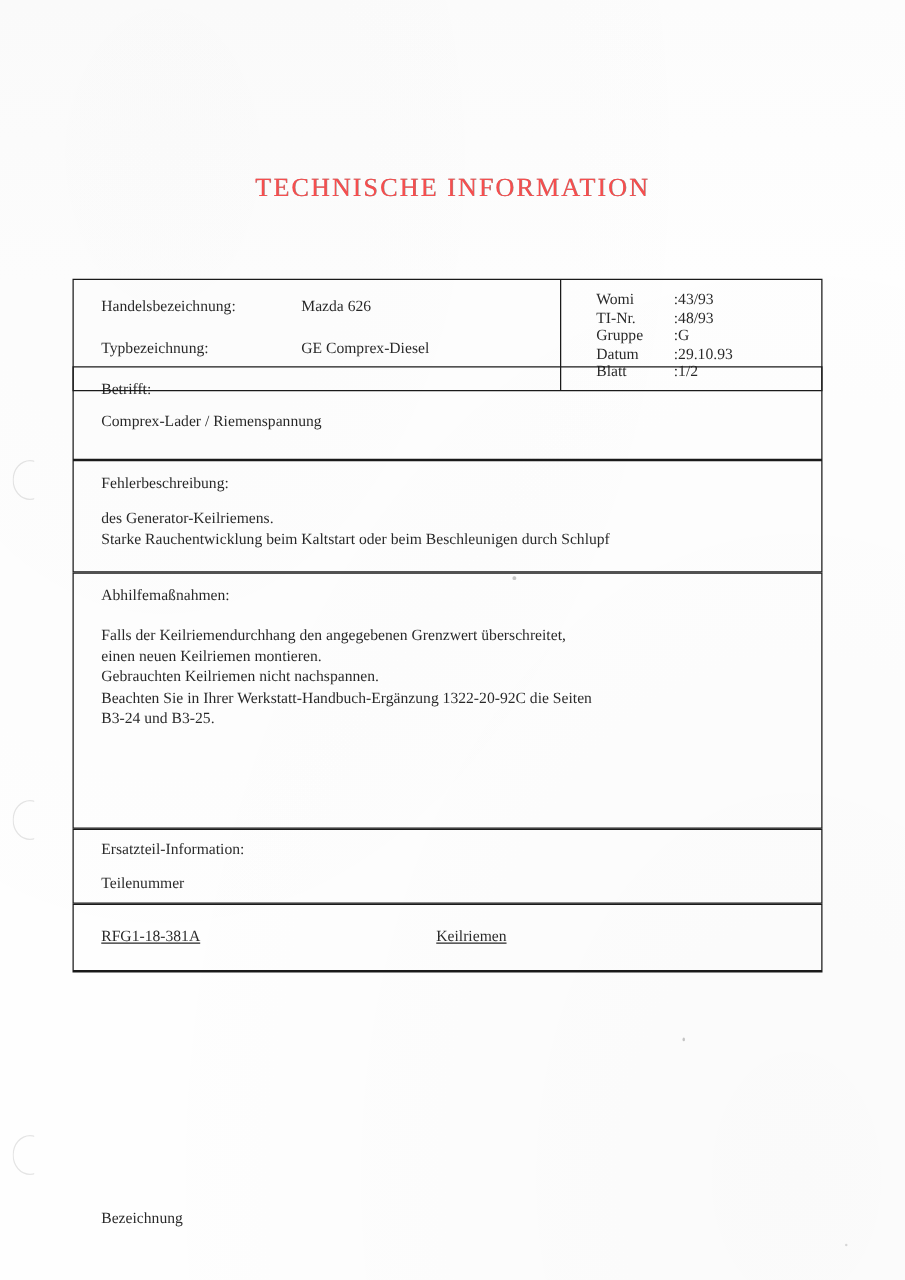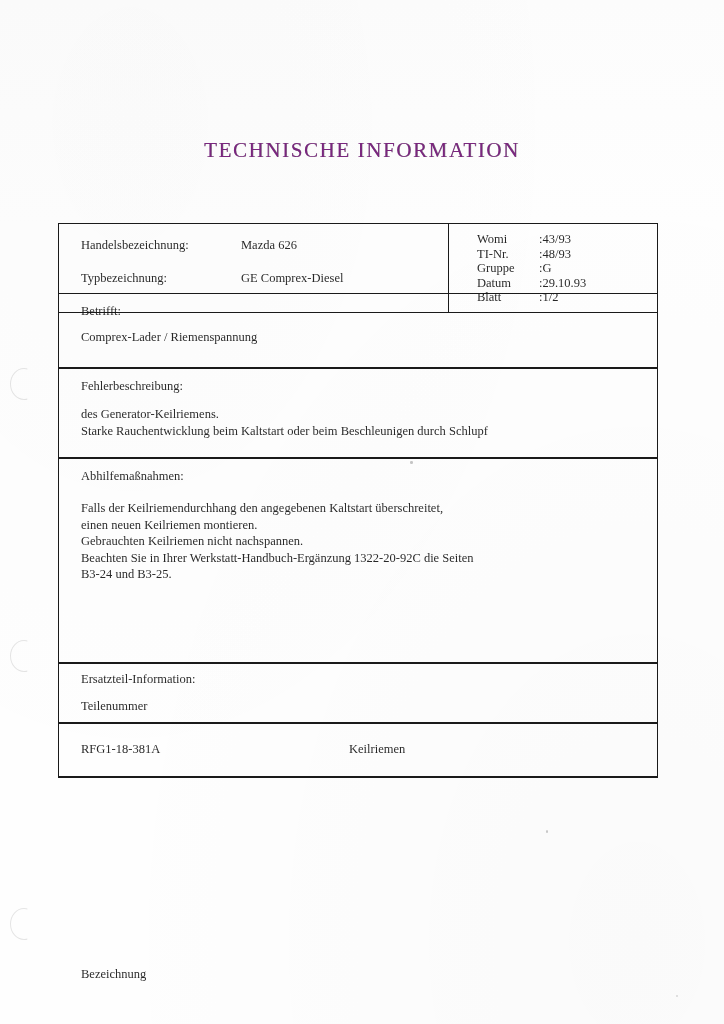--- a/index.html
+++ b/index.html
@@ -57,21 +57,21 @@
   
   .doc-title {
     position: absolute;
     top: 138px;
     left: 0;
     width: 724px;
     text-align: center;
     font-size: 21px;
     letter-spacing: 1.6px;
     font-family: "Liberation Serif", "DejaVu Serif", serif;
-    color: #701a75;
+    color: #ef4444;
     text-shadow: 0.4px 0 0 rgba(0,0,0,0.45);
   }
 
   
   .header-box {
     position: absolute;
     left: 58px;
     top: 195px;
     width: 600px;
     height: 90px;
@@ -145,20 +145,21 @@
     flex-direction: column;
   }
   .col-teil  { flex: 0 0 268px; }
   .col-bez   { flex: 0 0 212px; }
   .col-code  { flex: 1 1 auto; text-align: right; }
 
   .parts-row {
     display: flex;
     font-size: 12.5px;
     padding: 18px 16px 0 22px;
+    text-decoration: underline;
   }
 
   
   .ink {
     filter: contrast(1.06);
     opacity: 0.92;
   }
 </style>
 </head>
 <body>
@@ -221,21 +222,21 @@
     <div class="sec-title ink">Fehlerbeschreibung:</div>
     <div class="sec-text-tight ink">
       <div>des Generator-Keilriemens.</div>
       <div>Starke Rauchentwicklung beim Kaltstart oder beim Beschleunigen durch Schlupf</div>
     </div>
   </div>
 
   <div class="body-box sec-abhilfe">
     <div class="sec-title ink">Abhilfemaßnahmen:</div>
     <div class="sec-text-tight ink" style="padding-top:16px;">
-      <div>Falls der Keilriemendurchhang den angegebenen Kaltstart überschreitet,</div>
+      <div>Falls der Keilriemendurchhang den angegebenen Grenzwert überschreitet,</div>
       <div>einen neuen Keilriemen montieren.</div>
       <div>Gebrauchten Keilriemen nicht nachspannen.</div>
       <div>Beachten Sie in Ihrer Werkstatt-Handbuch-Ergänzung 1322-20-92C die Seiten</div>
       <div>B3-24 und B3-25.</div>
     </div>
   </div>
 
   <div class="body-box sec-ersatz-head">
     <div class="sec-title ink" style="padding-top:8px;">Ersatzteil-Information:</div>
     <div class="parts-cols ink">

